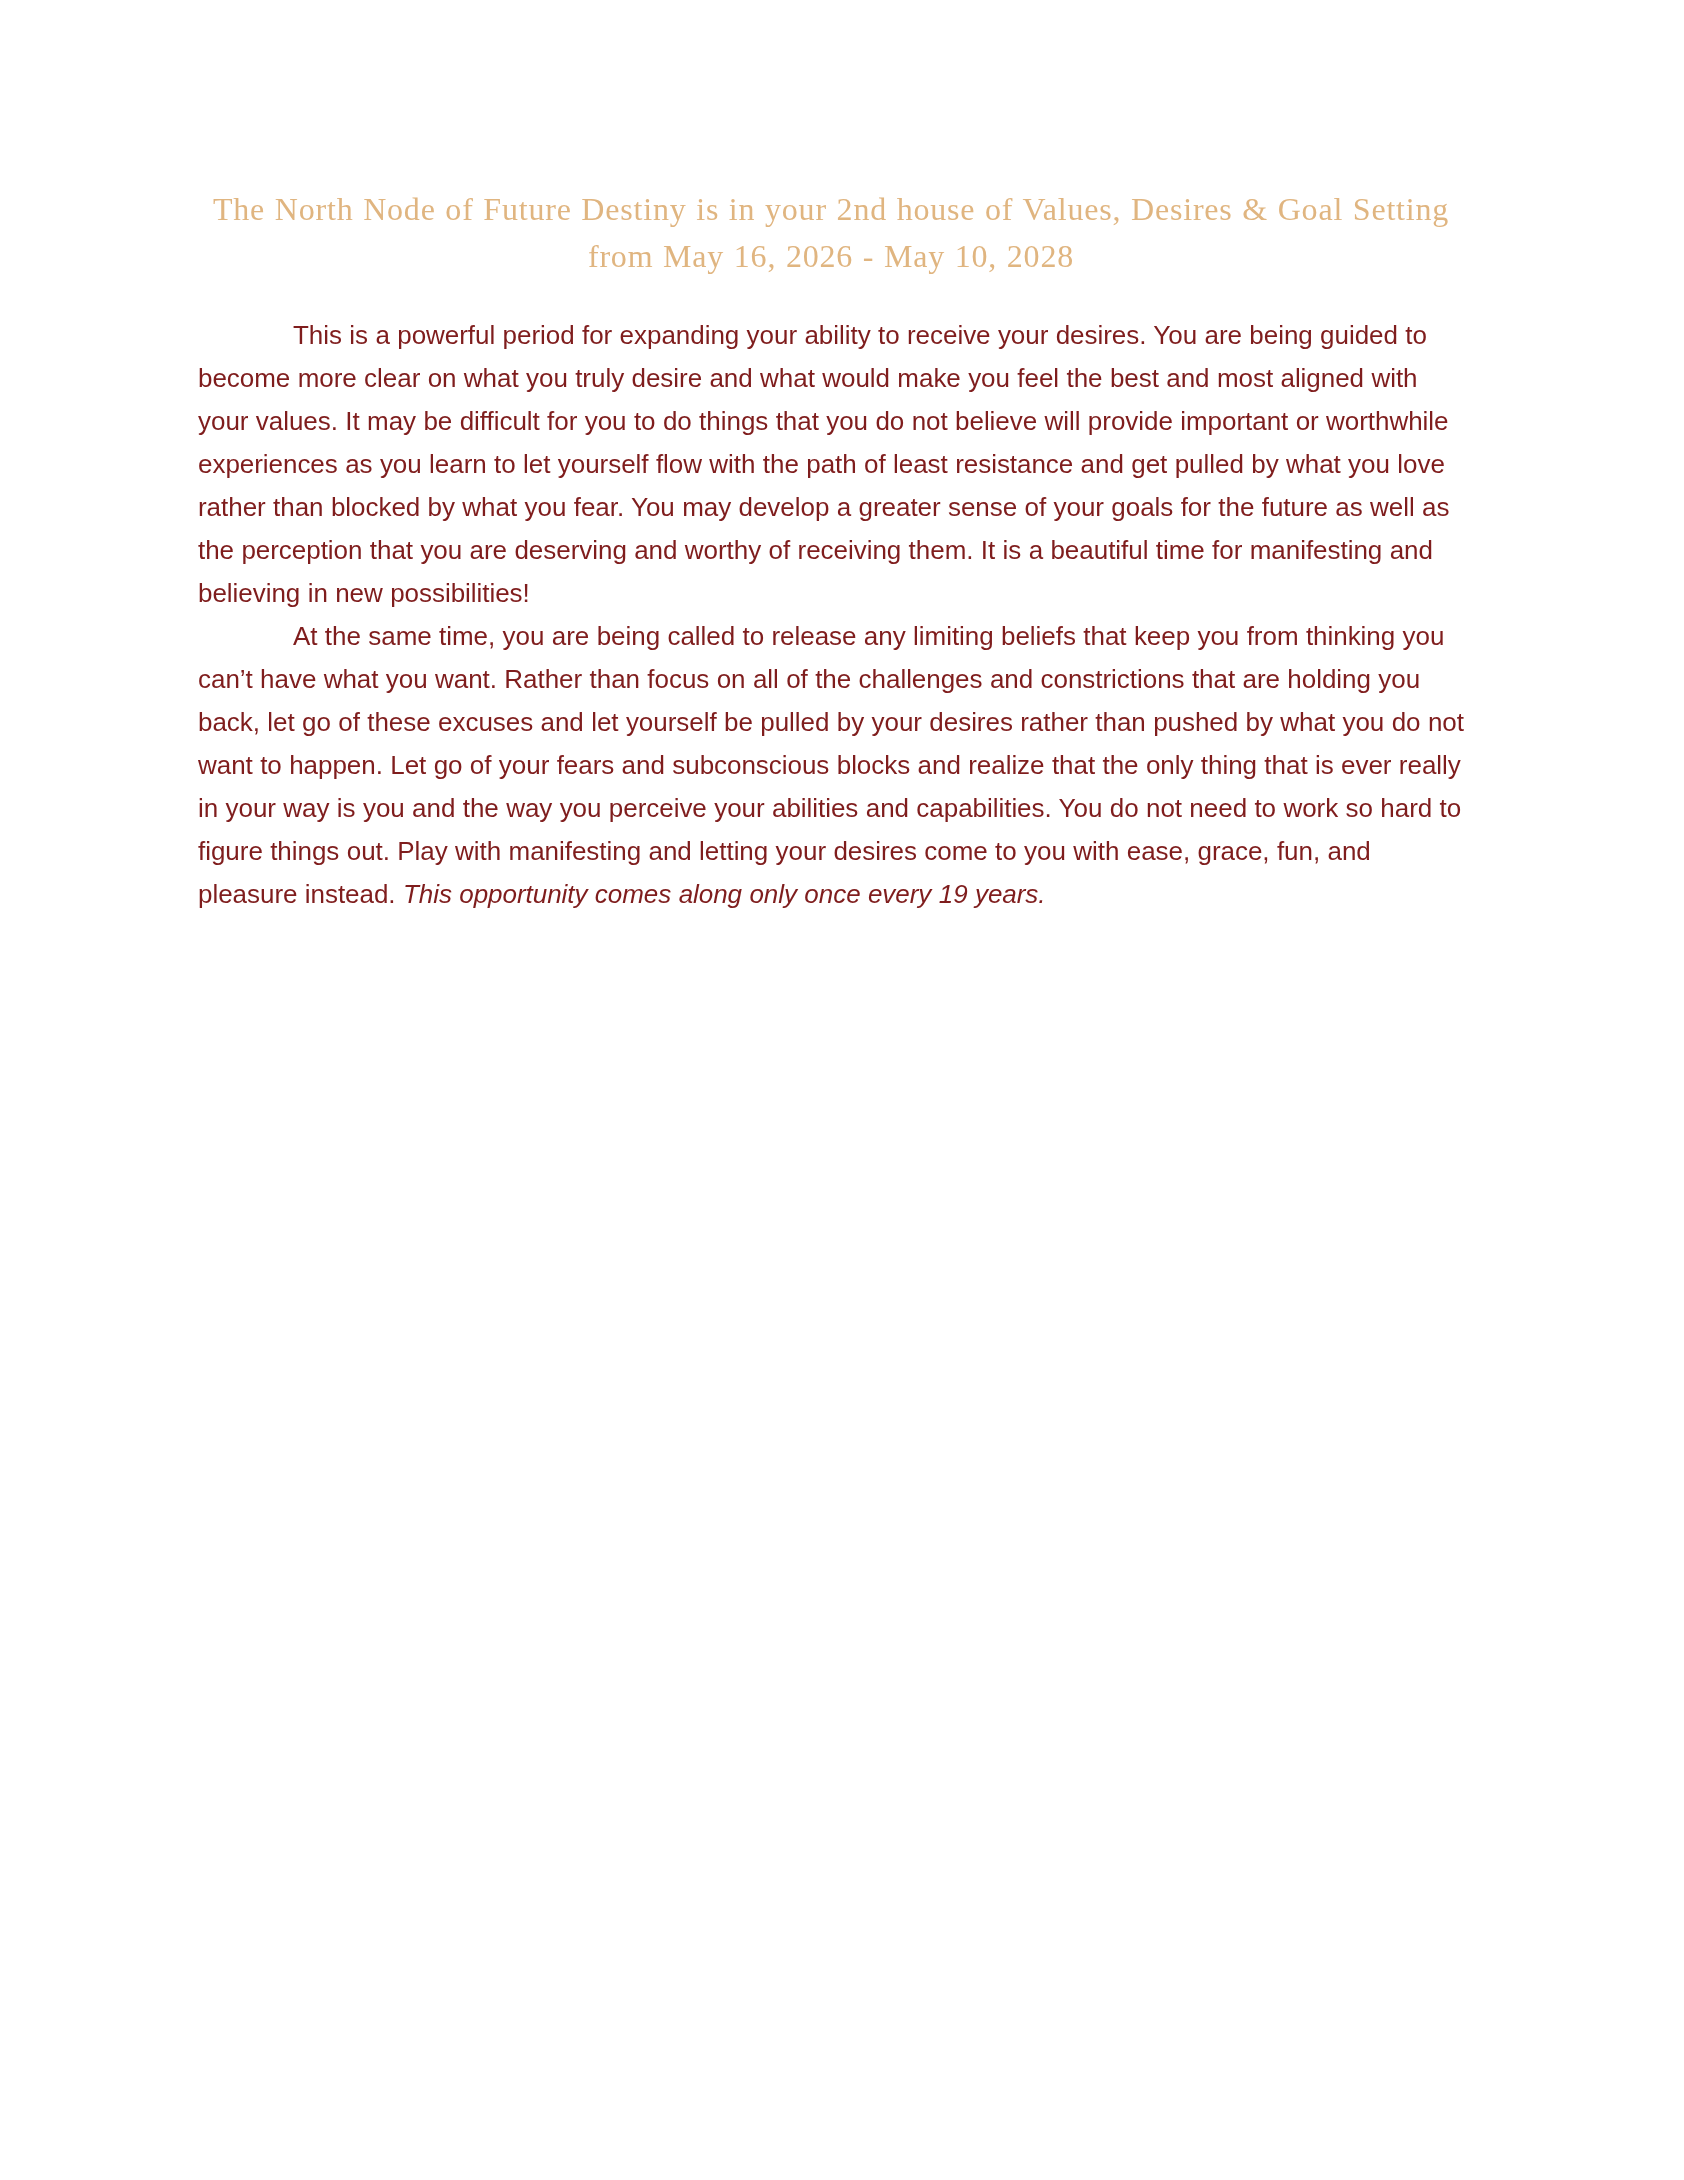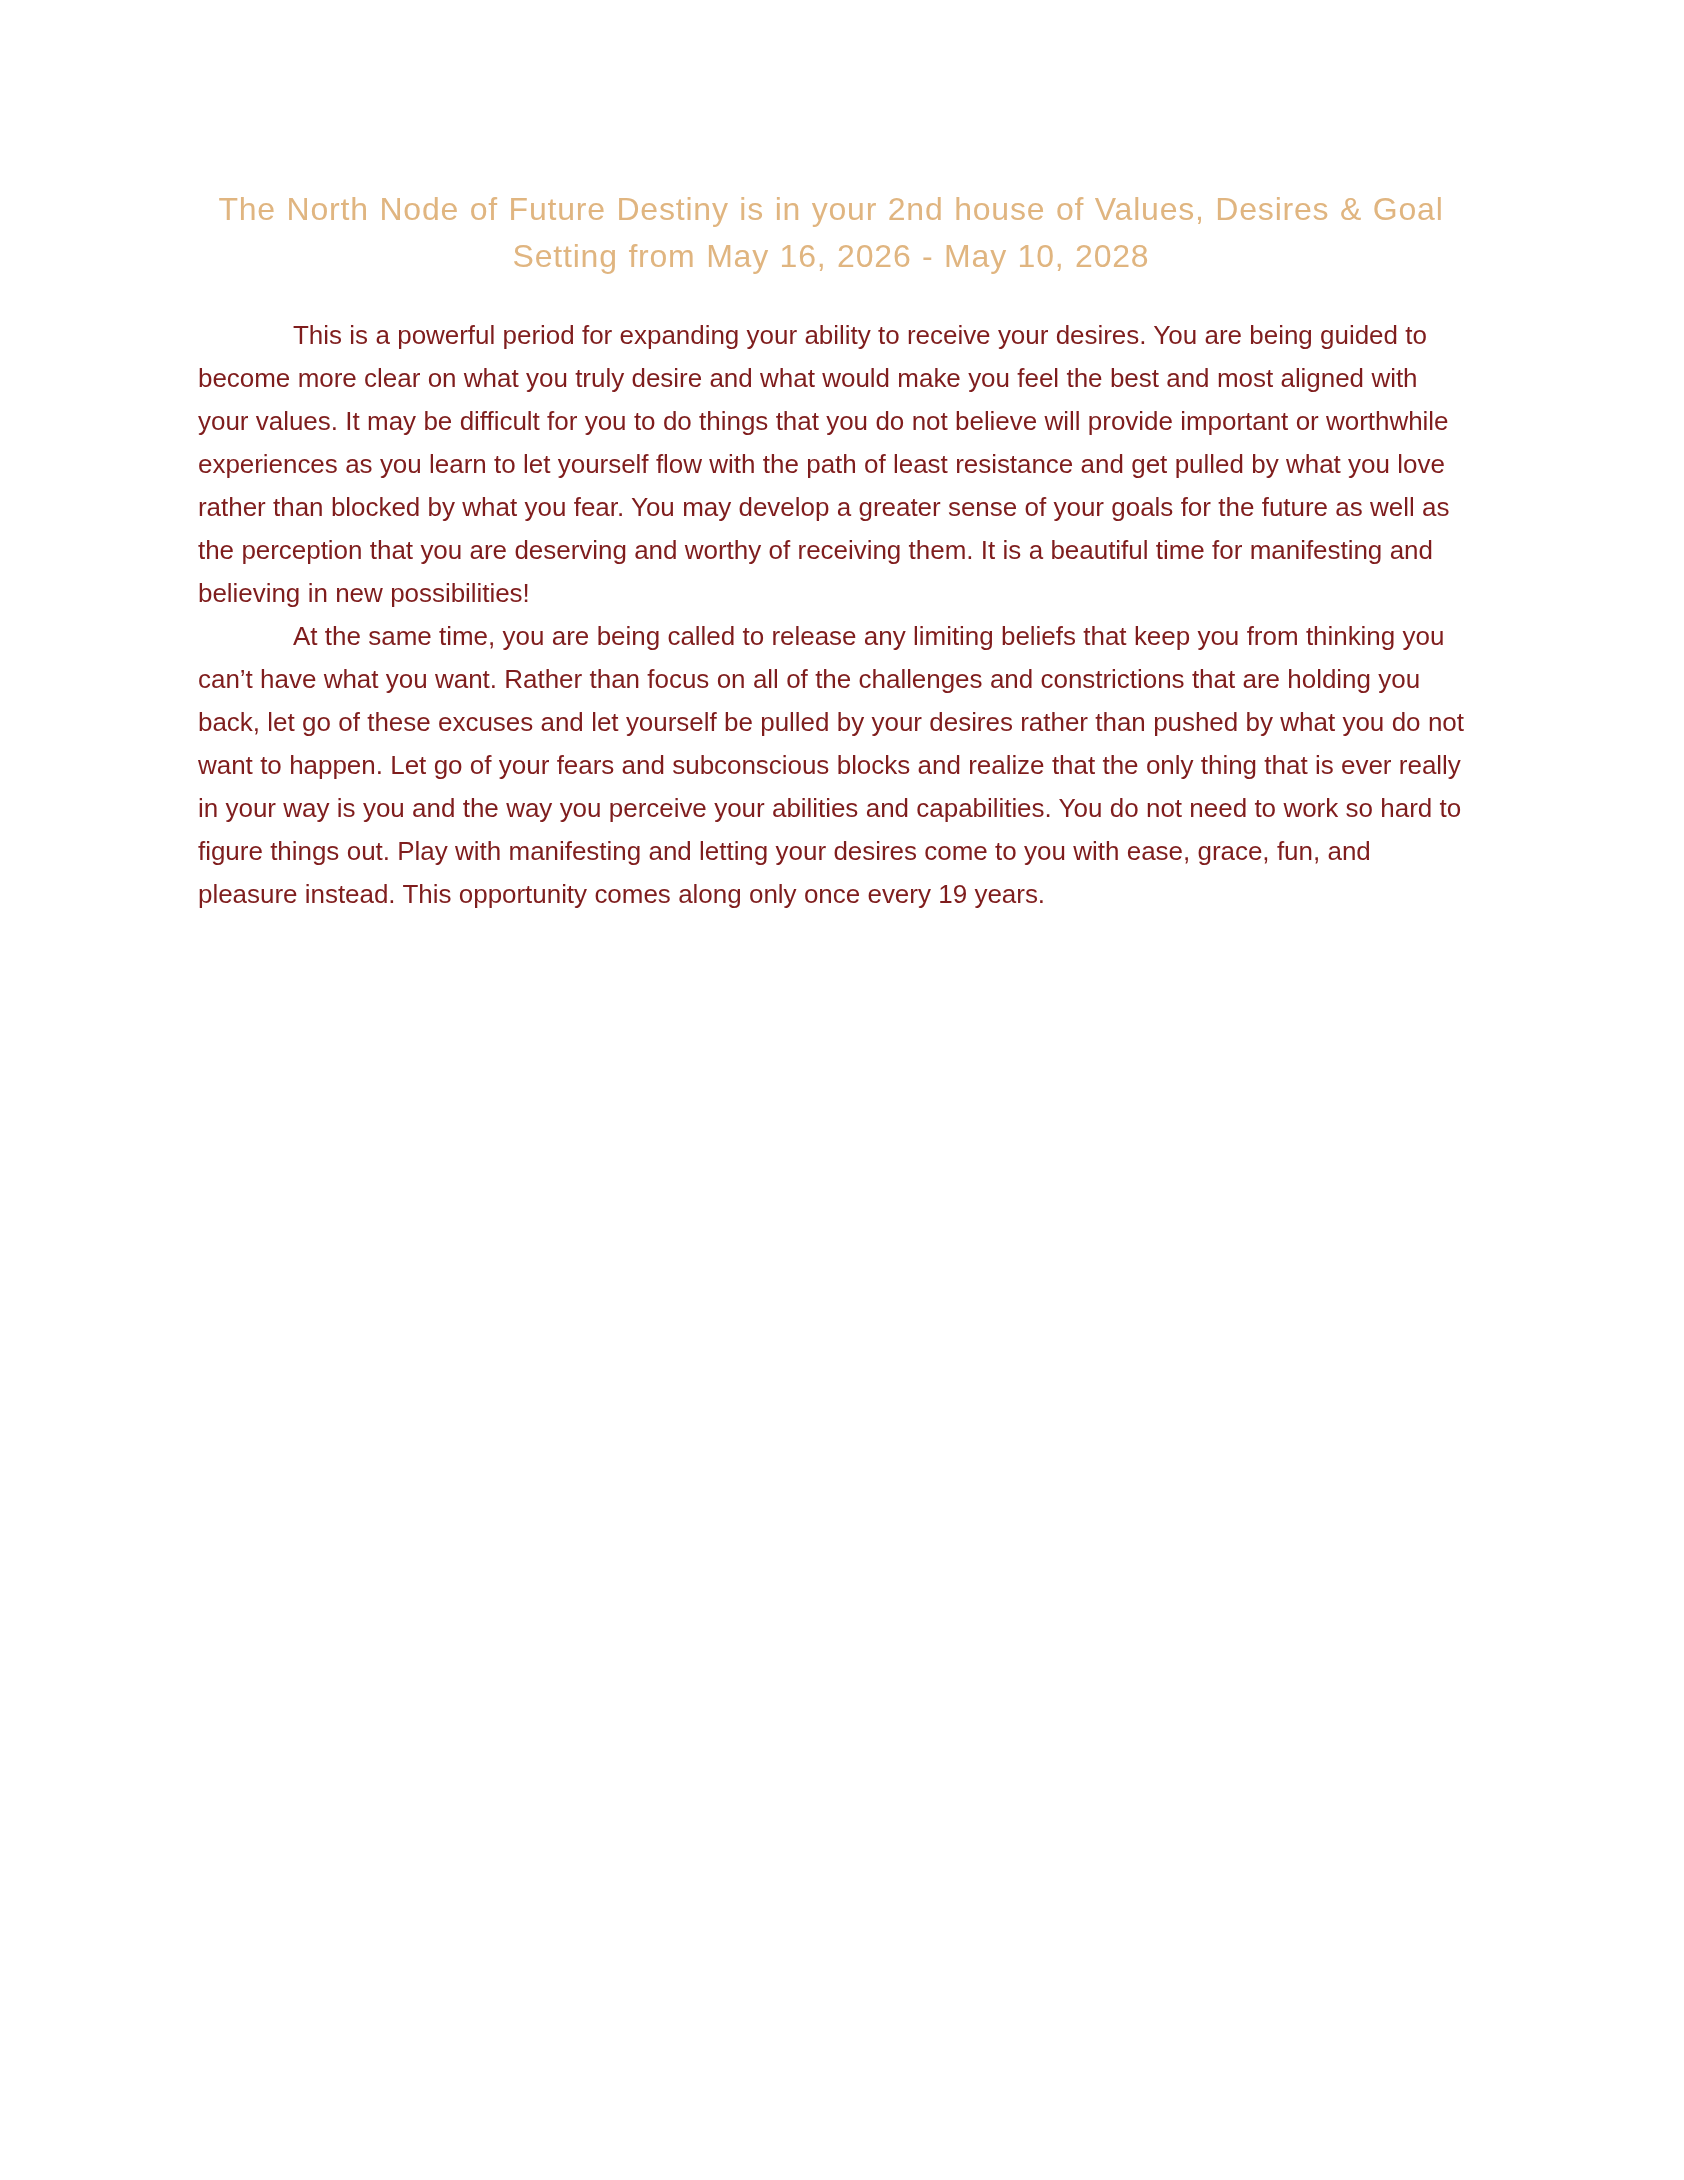--- a/index.html
+++ b/index.html
@@ -25,21 +25,21 @@
     left: 198px;
     top: 186px;
     width: 1266px;
   }
 
   
   .report-heading {
     margin: 0;
     padding: 0 10.2px;
     text-align: center;
-    font-family: Liberation Sans, sans-serif;
+    font-family: Liberation Serif, serif;
     font-weight: 400;
     font-size: 32px;
     line-height: 47px;
     letter-spacing: 0.8px;
     color: #e0b580;
     word-spacing: 0.9px;
   }
 
   
   .body-copy {
@@ -55,20 +55,21 @@
     font-weight: 400;
     font-size: 26px;
     line-height: 43px;
     color: #7f1d1d;
     text-align: left;
     letter-spacing: -0.04px;
     word-spacing: 0.2px;
   }
 
   .body-copy p .emphasis {
+    font-style: italic;
   }
 </style>
 </head>
 <body>
 
 <div class="page">
 
   <div class="content">
 
     <h1 class="report-heading">

